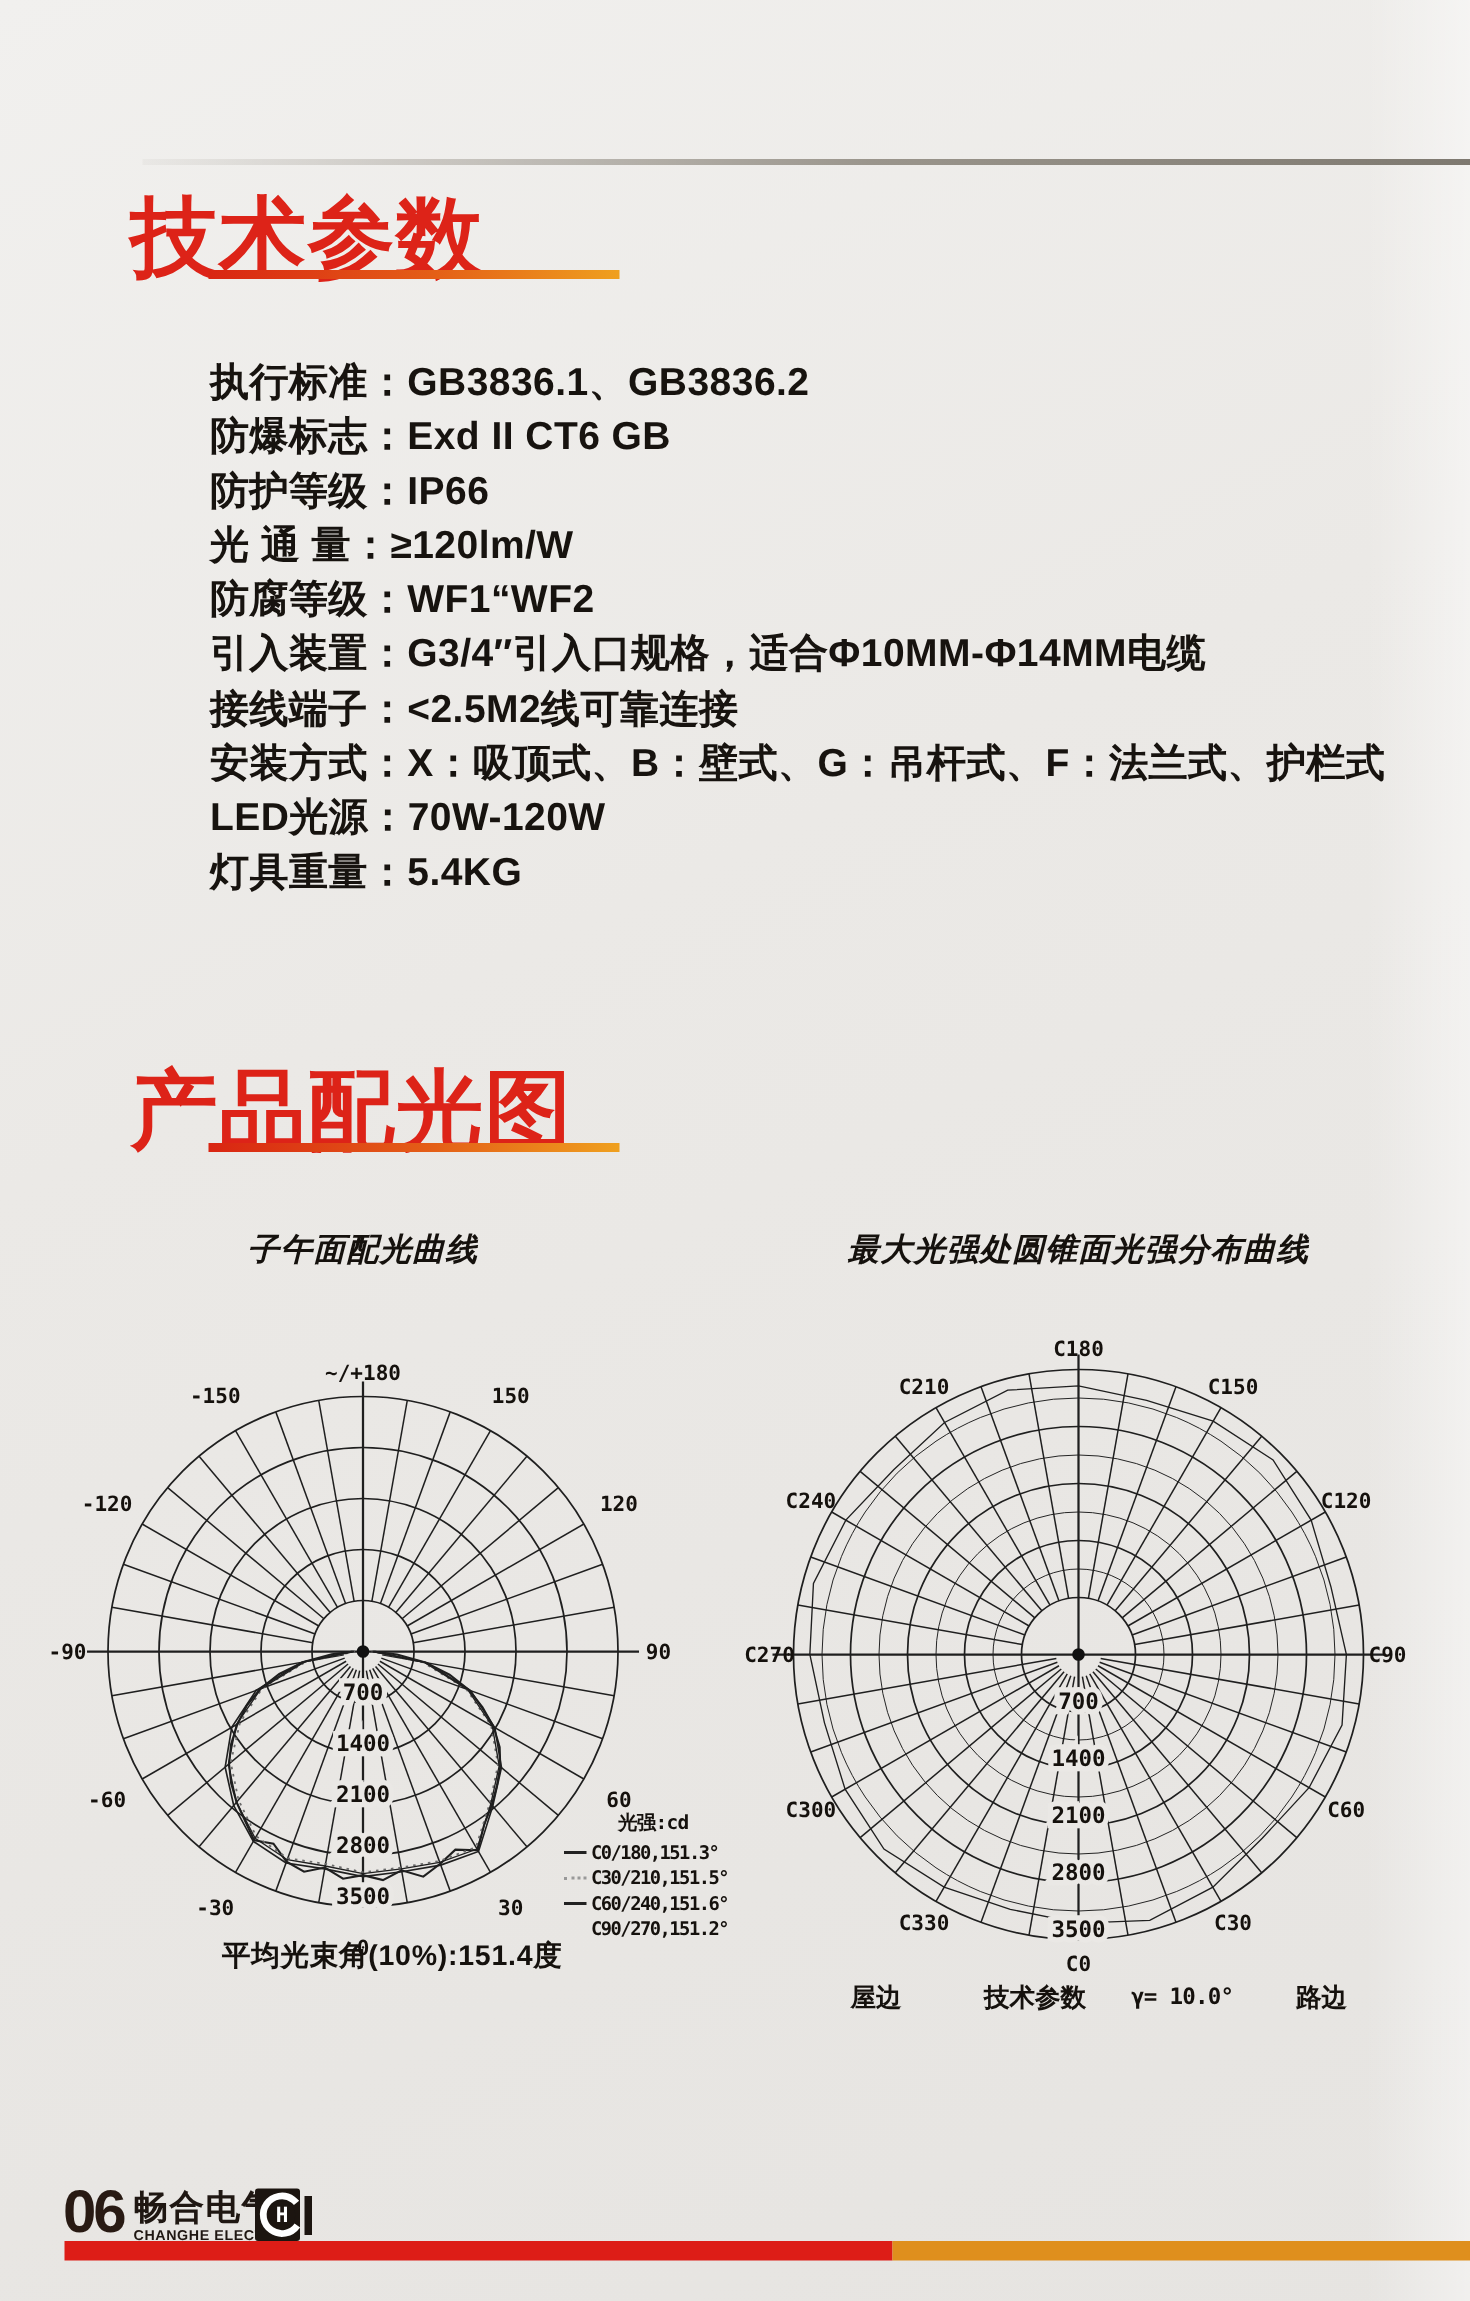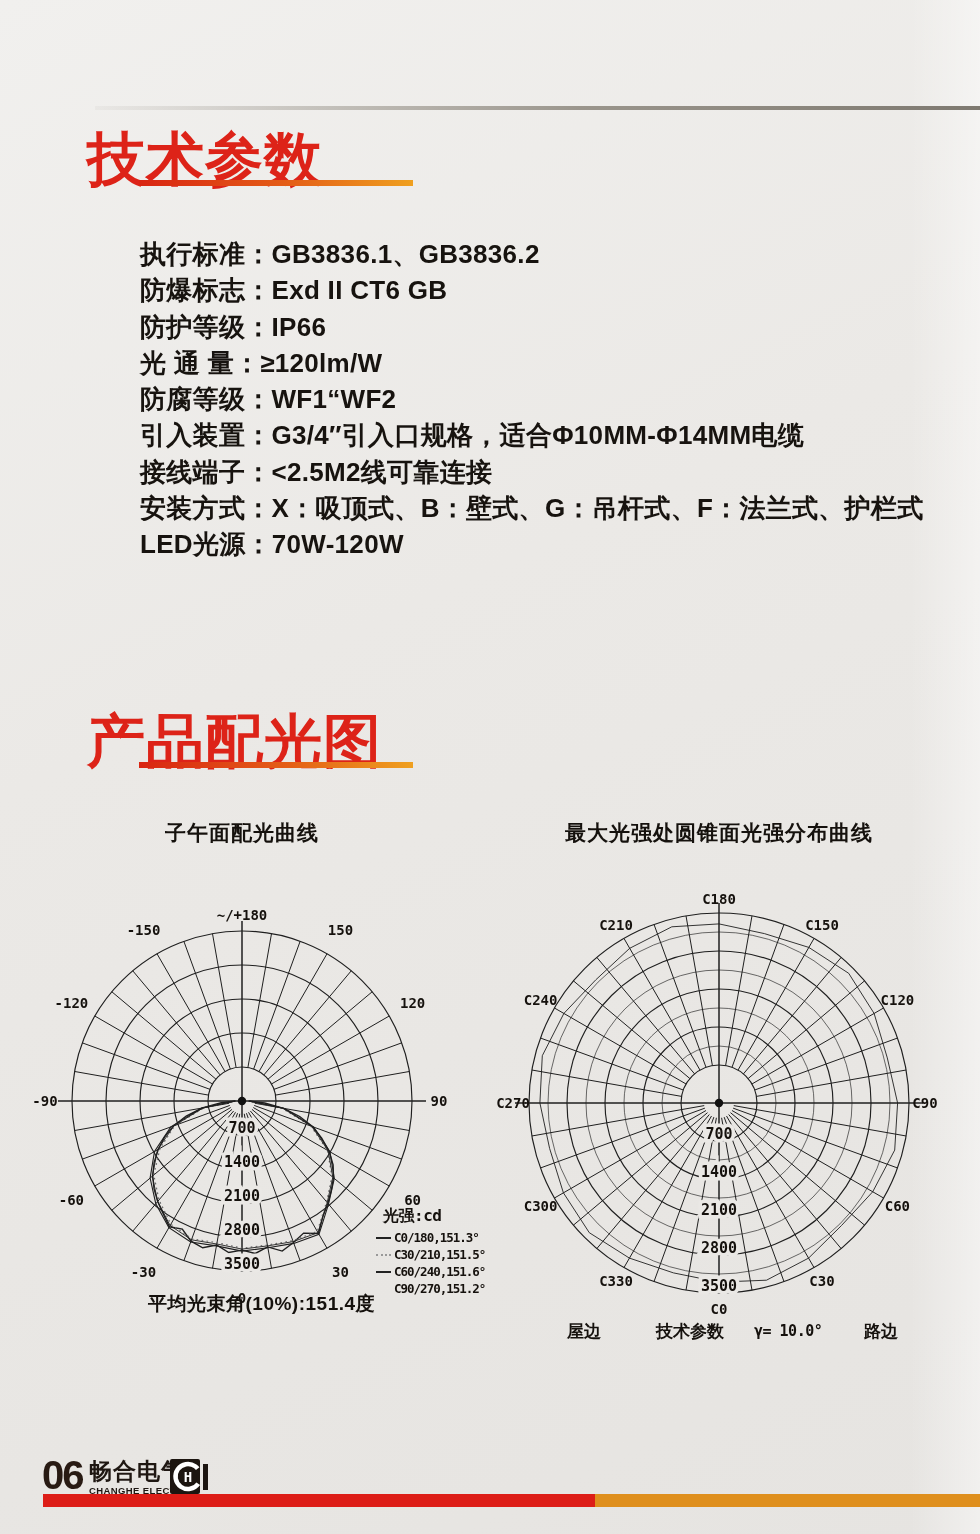--- a/index.html
+++ b/index.html
@@ -14,28 +14,28 @@
     background:linear-gradient(to right,rgba(185,181,175,0.12),#9a958c 55%,#7e7970);}
   .section-title{position:absolute;color:#dd2318;font-weight:700;font-size:58px;line-height:1;letter-spacing:1px;}
   .t1{left:87px;top:130px;}
   .t2{left:87px;top:712px;}
   .title-underline{position:absolute;height:6px;width:274px;
     background:linear-gradient(to right,#d92512,#e45f17 55%,#efa01f);}
   .u1{left:139px;top:180px;}
   .u2{left:139px;top:762px;}
   .specs{position:absolute;left:140px;top:236px;width:760px;}
   .spec-row{font-size:26px;font-weight:700;color:#17130f;line-height:36.3px;white-space:nowrap;letter-spacing:0.3px;}
-  .chart-title{position:absolute;top:819px;font-size:21px;font-weight:700;color:#15110d;text-align:center;letter-spacing:1px;}
+  .chart-title{position:absolute;top:819px;font-size:21px;font-weight:700;color:#15110d;text-align:center;letter-spacing:1px;font-style:italic;}
   .ct1{left:92px;width:300px;}
   .ct2{left:529px;width:380px;}
   .chart{position:absolute;}
   .chart0{left:20px;top:872px;width:460px;height:448px;}
   .chart1{left:480px;top:872px;width:500px;height:460px;}
   .legend{position:absolute;left:376px;top:1206px;z-index:3;}
-  .legend-title{font-family:"DejaVu Sans Mono",monospace;font-weight:700;font-size:16px;color:#15110d;margin-left:7px;margin-bottom:2px;letter-spacing:-0.5px;}
+  .legend-title{font-family:"DejaVu Sans Mono",monospace;font-weight:700;font-size:13px;color:#15110d;margin-left:36px;margin-bottom:2px;letter-spacing:-0.5px;}
   .legend-row{display:flex;align-items:center;height:17px;}
   .legend-marker{width:15px;margin-right:3px;flex:0 0 15px;}
   .legend-marker.solid{border-top:2px solid #222;}
   .legend-marker.dotted{border-top:2px dotted #999;}
   .legend-marker.none{border-top:none;}
   .legend-text{font-family:"DejaVu Sans Mono",monospace;font-weight:700;font-size:12.5px;color:#15110d;letter-spacing:-1px;white-space:nowrap;}
   .footnote{position:absolute;left:148px;top:1291px;font-size:19px;font-weight:700;color:#15110d;letter-spacing:0.5px;z-index:3;}
   .annotations{position:absolute;left:0;top:1320px;width:980px;height:24px;z-index:3;}
   .ann{position:absolute;font-size:17px;font-weight:700;color:#15110d;}
   .ann-left{left:567px;}
@@ -64,20 +64,21 @@
   <div class="specs" id="specs">
       <div class="spec-row"><span>执行标准：</span><span>GB3836.1、GB3836.2</span></div>
       <div class="spec-row"><span>防爆标志：</span><span>Exd II CT6 GB</span></div>
       <div class="spec-row"><span>防护等级：</span><span>IP66</span></div>
       <div class="spec-row"><span>光 通 量：</span><span>≥120lm/W</span></div>
       <div class="spec-row"><span>防腐等级：</span><span>WF1“WF2</span></div>
       <div class="spec-row"><span>引入装置：</span><span>G3/4″引入口规格，适合Φ10MM-Φ14MM电缆</span></div>
       <div class="spec-row"><span>接线端子：</span><span>&lt;2.5M2线可靠连接</span></div>
       <div class="spec-row"><span>安装方式：</span><span>X：吸顶式、B：壁式、G：吊杆式、F：法兰式、护栏式</span></div>
       <div class="spec-row"><span>LED光源：</span><span>70W-120W</span></div>
+      <div class="spec-row"><span>灯具重量：</span><span>5.4KG</span></div>
     </div>
 
   <div class="section-title t2">产品配光图</div>
   <div class="title-underline u2"></div>
 
   <div class="chart-title ct1">子午面配光曲线</div>
   <div class="chart-title ct2">最大光强处圆锥面光强分布曲线</div>
 
   <svg id="chart0" class="chart chart0" viewBox="0 0 460 448" width="460" height="448">
       <circle cx="222" cy="229" r="34" fill="none" stroke="#1f1f1f" stroke-width="1.15"></circle>

